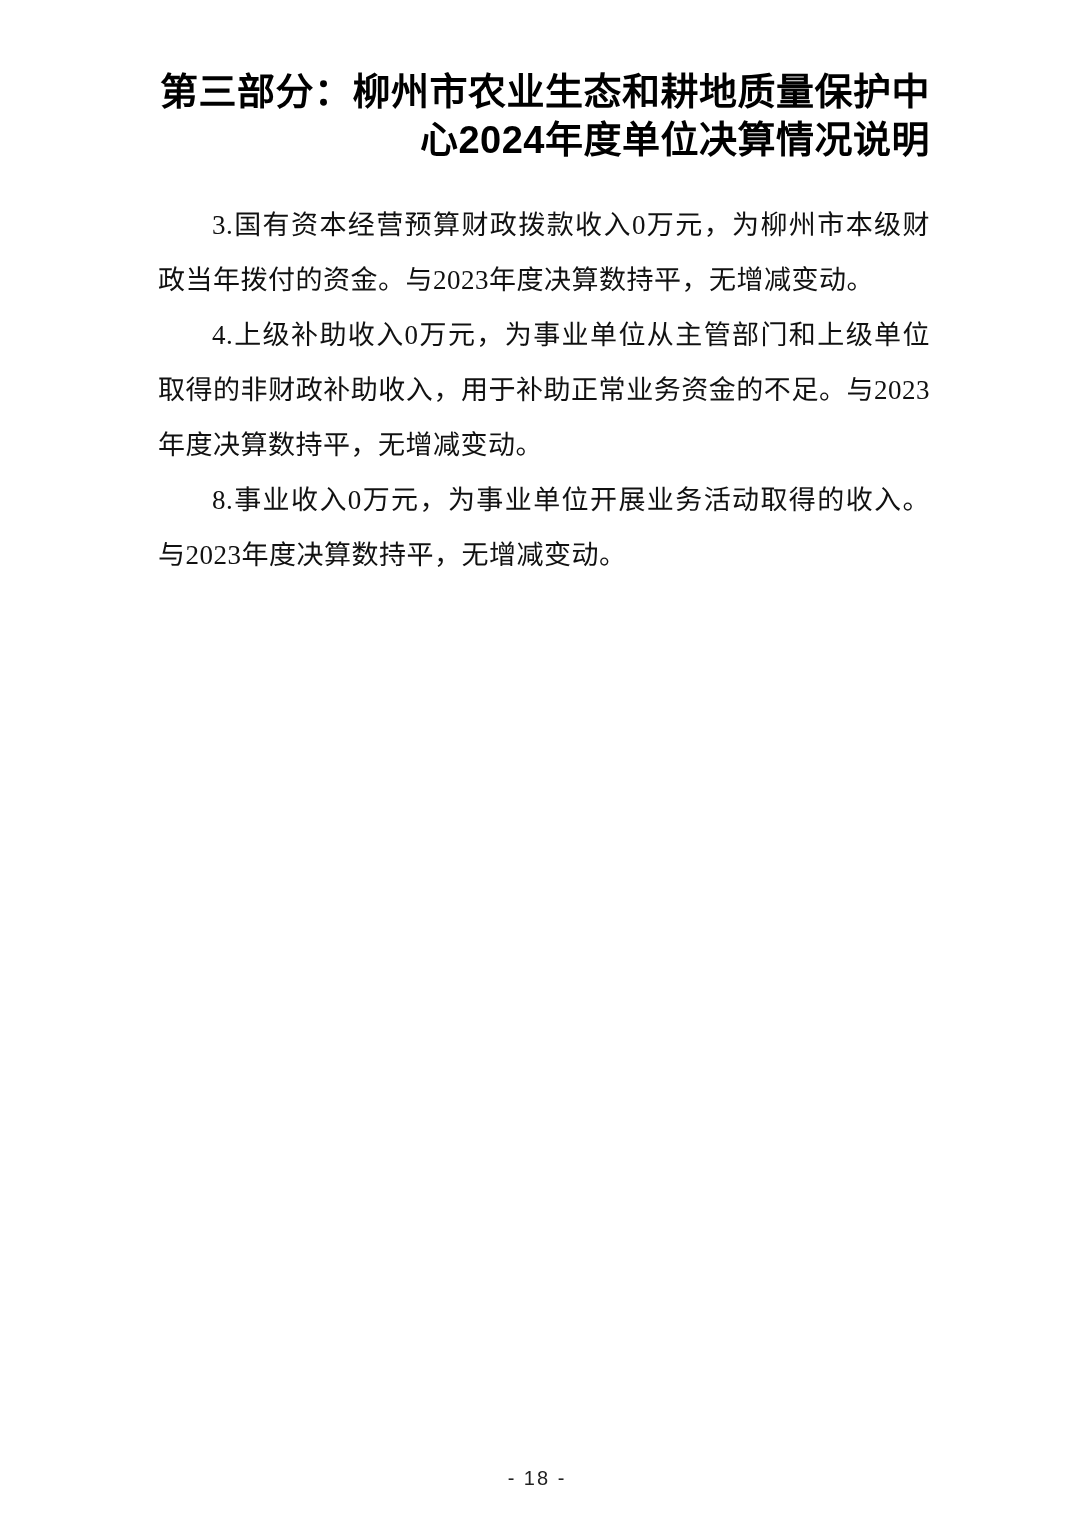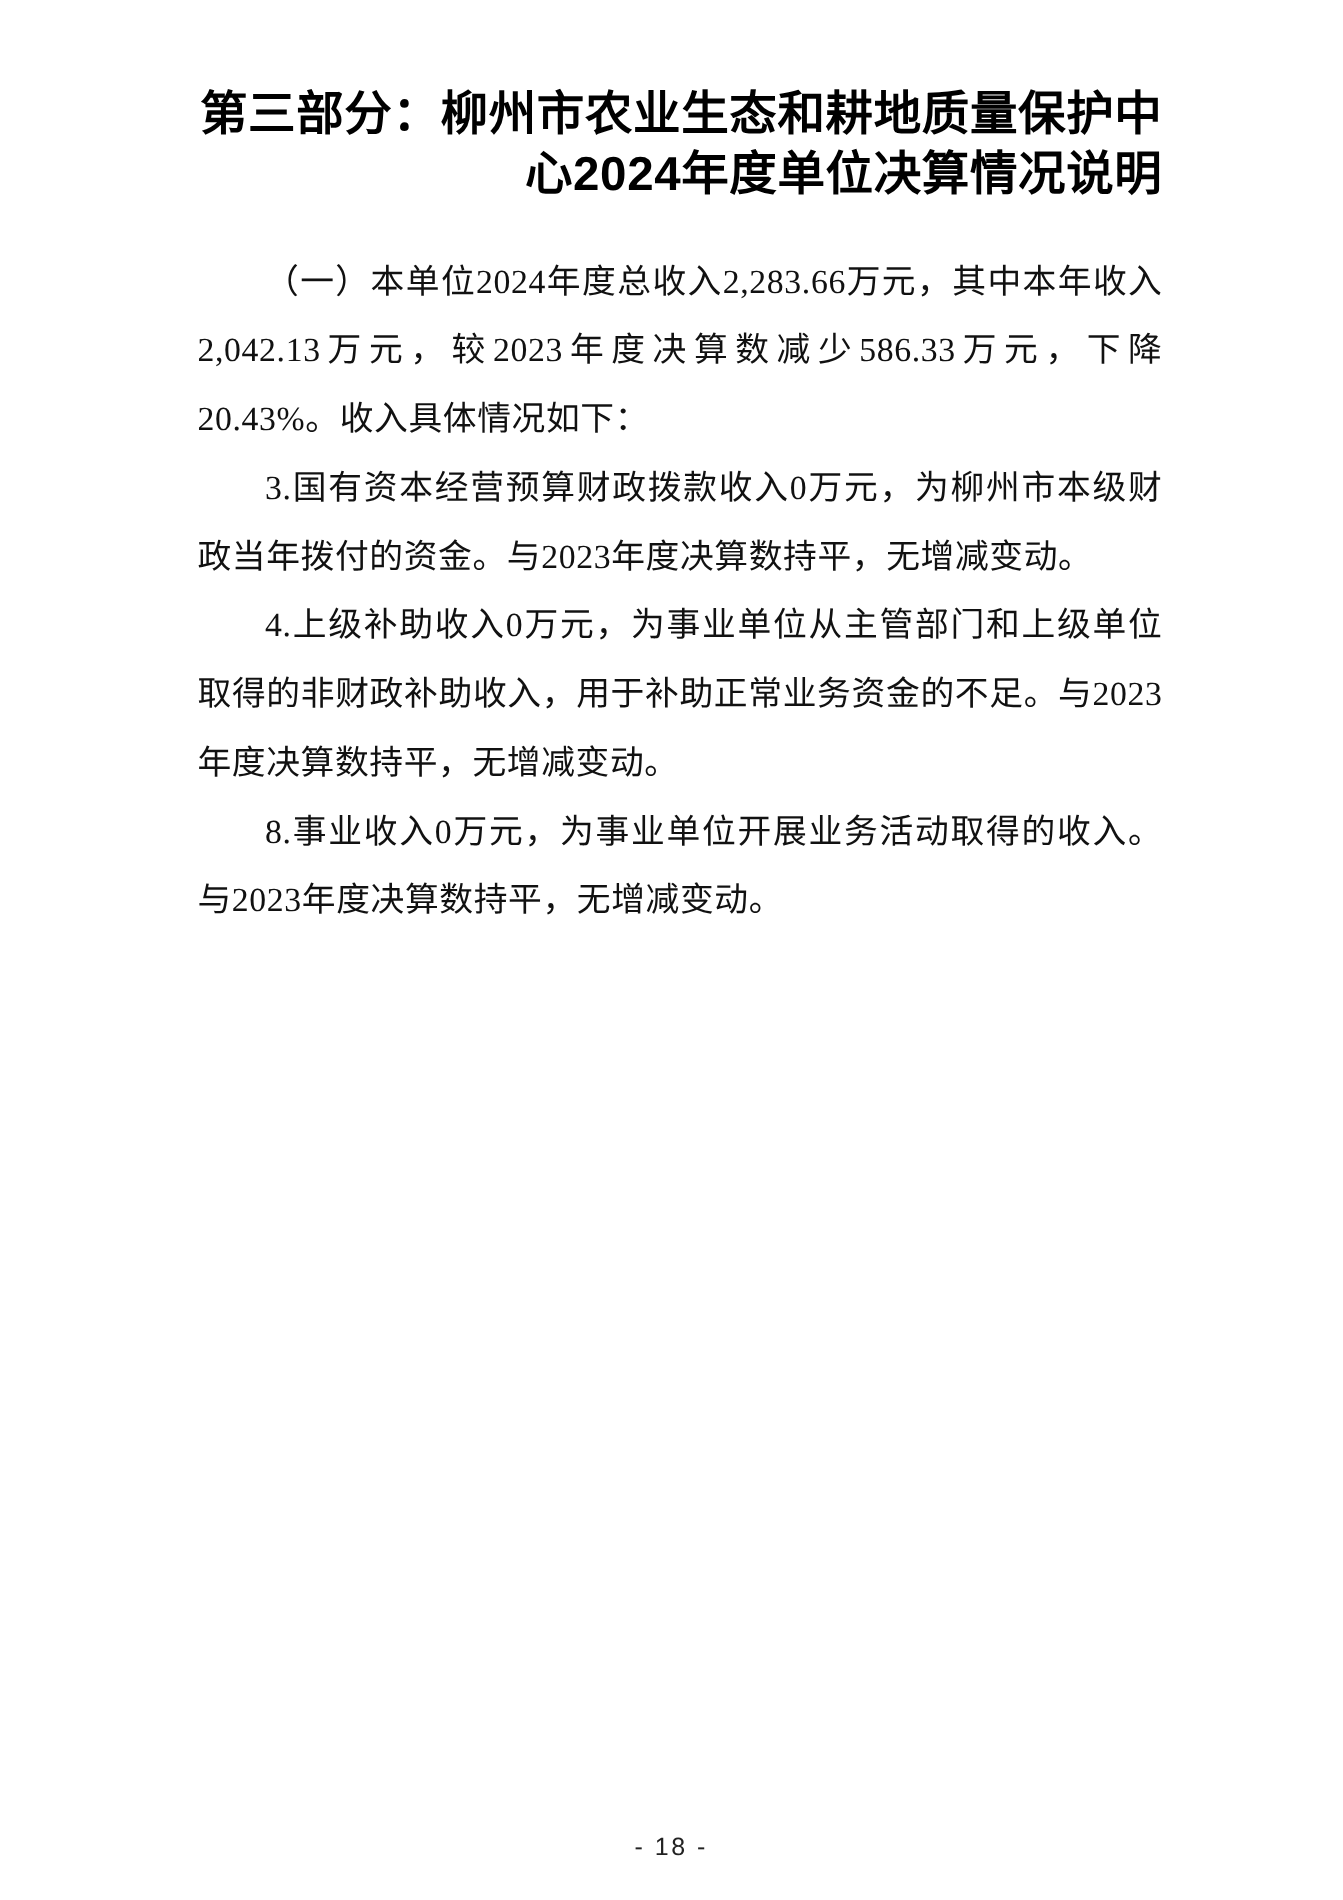--- a/index.html
+++ b/index.html
@@ -69,21 +69,20 @@
 </head>
 <body>
 
 <div class="page">
   <div class="content">
 
     <h1 class="doc-title">第三部分：柳州市农业生态和耕地质量保护中心2024年度单位决算情况说明</h1>
 
 
     <div class="body-text">
-      <p>（一）本单位2024年度总收入2,283.66万元，其中本年收入2,042.13万元，较2023年度决算数减少586.33万元，下降20.43%。收入具体情况如下：</p>
       <p>3.国有资本经营预算财政拨款收入0万元，为柳州市本级财政当年拨付的资金。与2023年度决算数持平，无增减变动。</p>
       <p>4.上级补助收入0万元，为事业单位从主管部门和上级单位取得的非财政补助收入，用于补助正常业务资金的不足。与2023年度决算数持平，无增减变动。</p>
       <p>8.事业收入0万元，为事业单位开展业务活动取得的收入。与2023年度决算数持平，无增减变动。</p>
     </div>
 
   </div>
 
   <div class="footer">
     <span class="page-number">- 18 -</span>
   </div>

